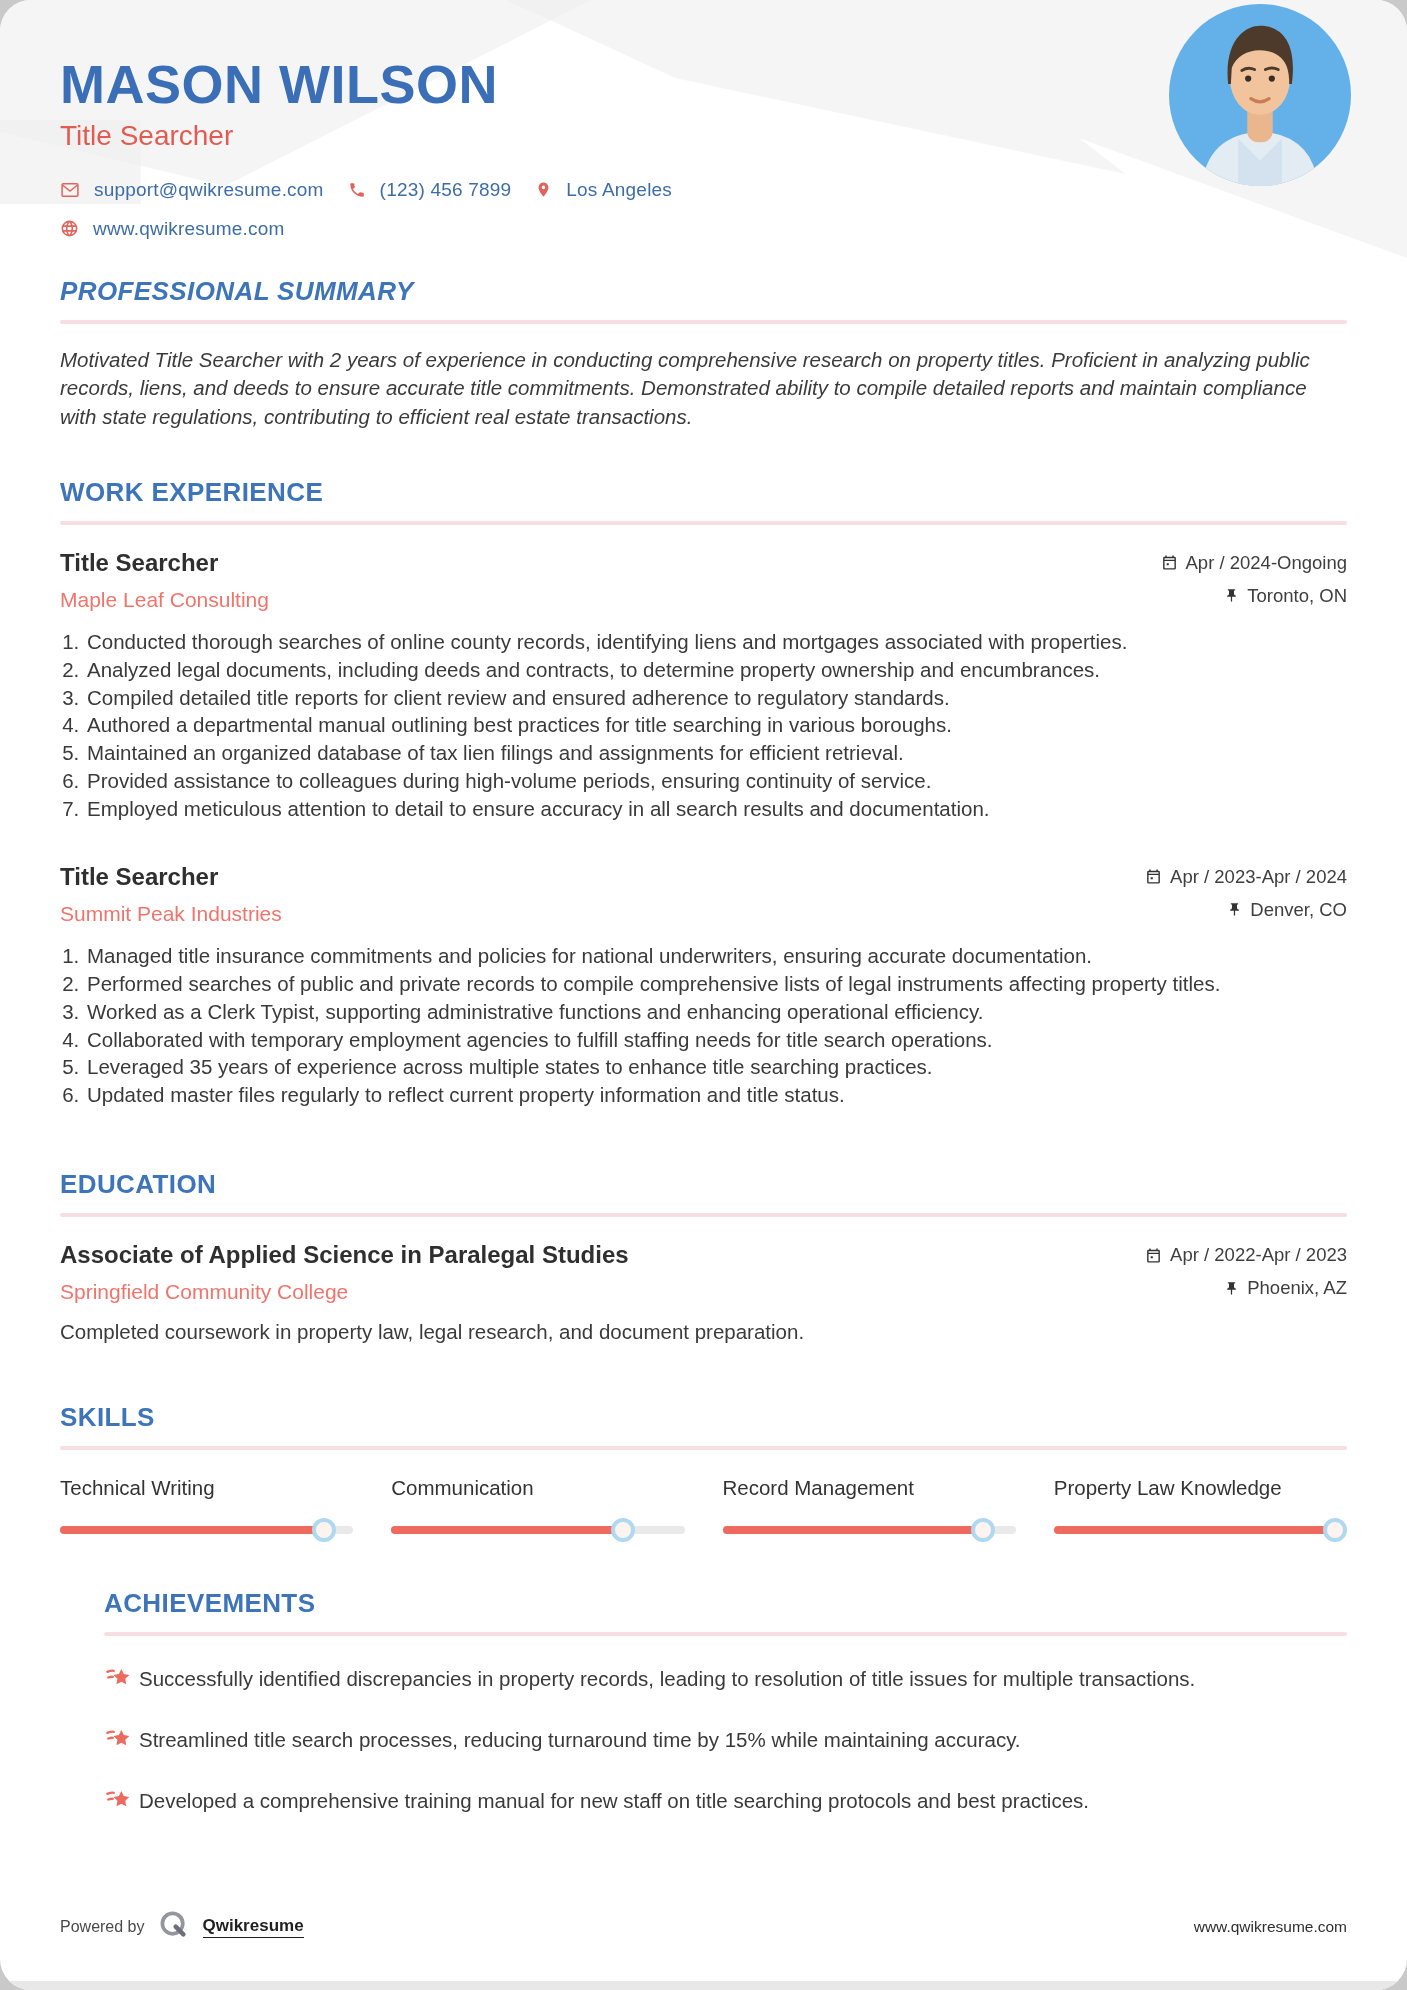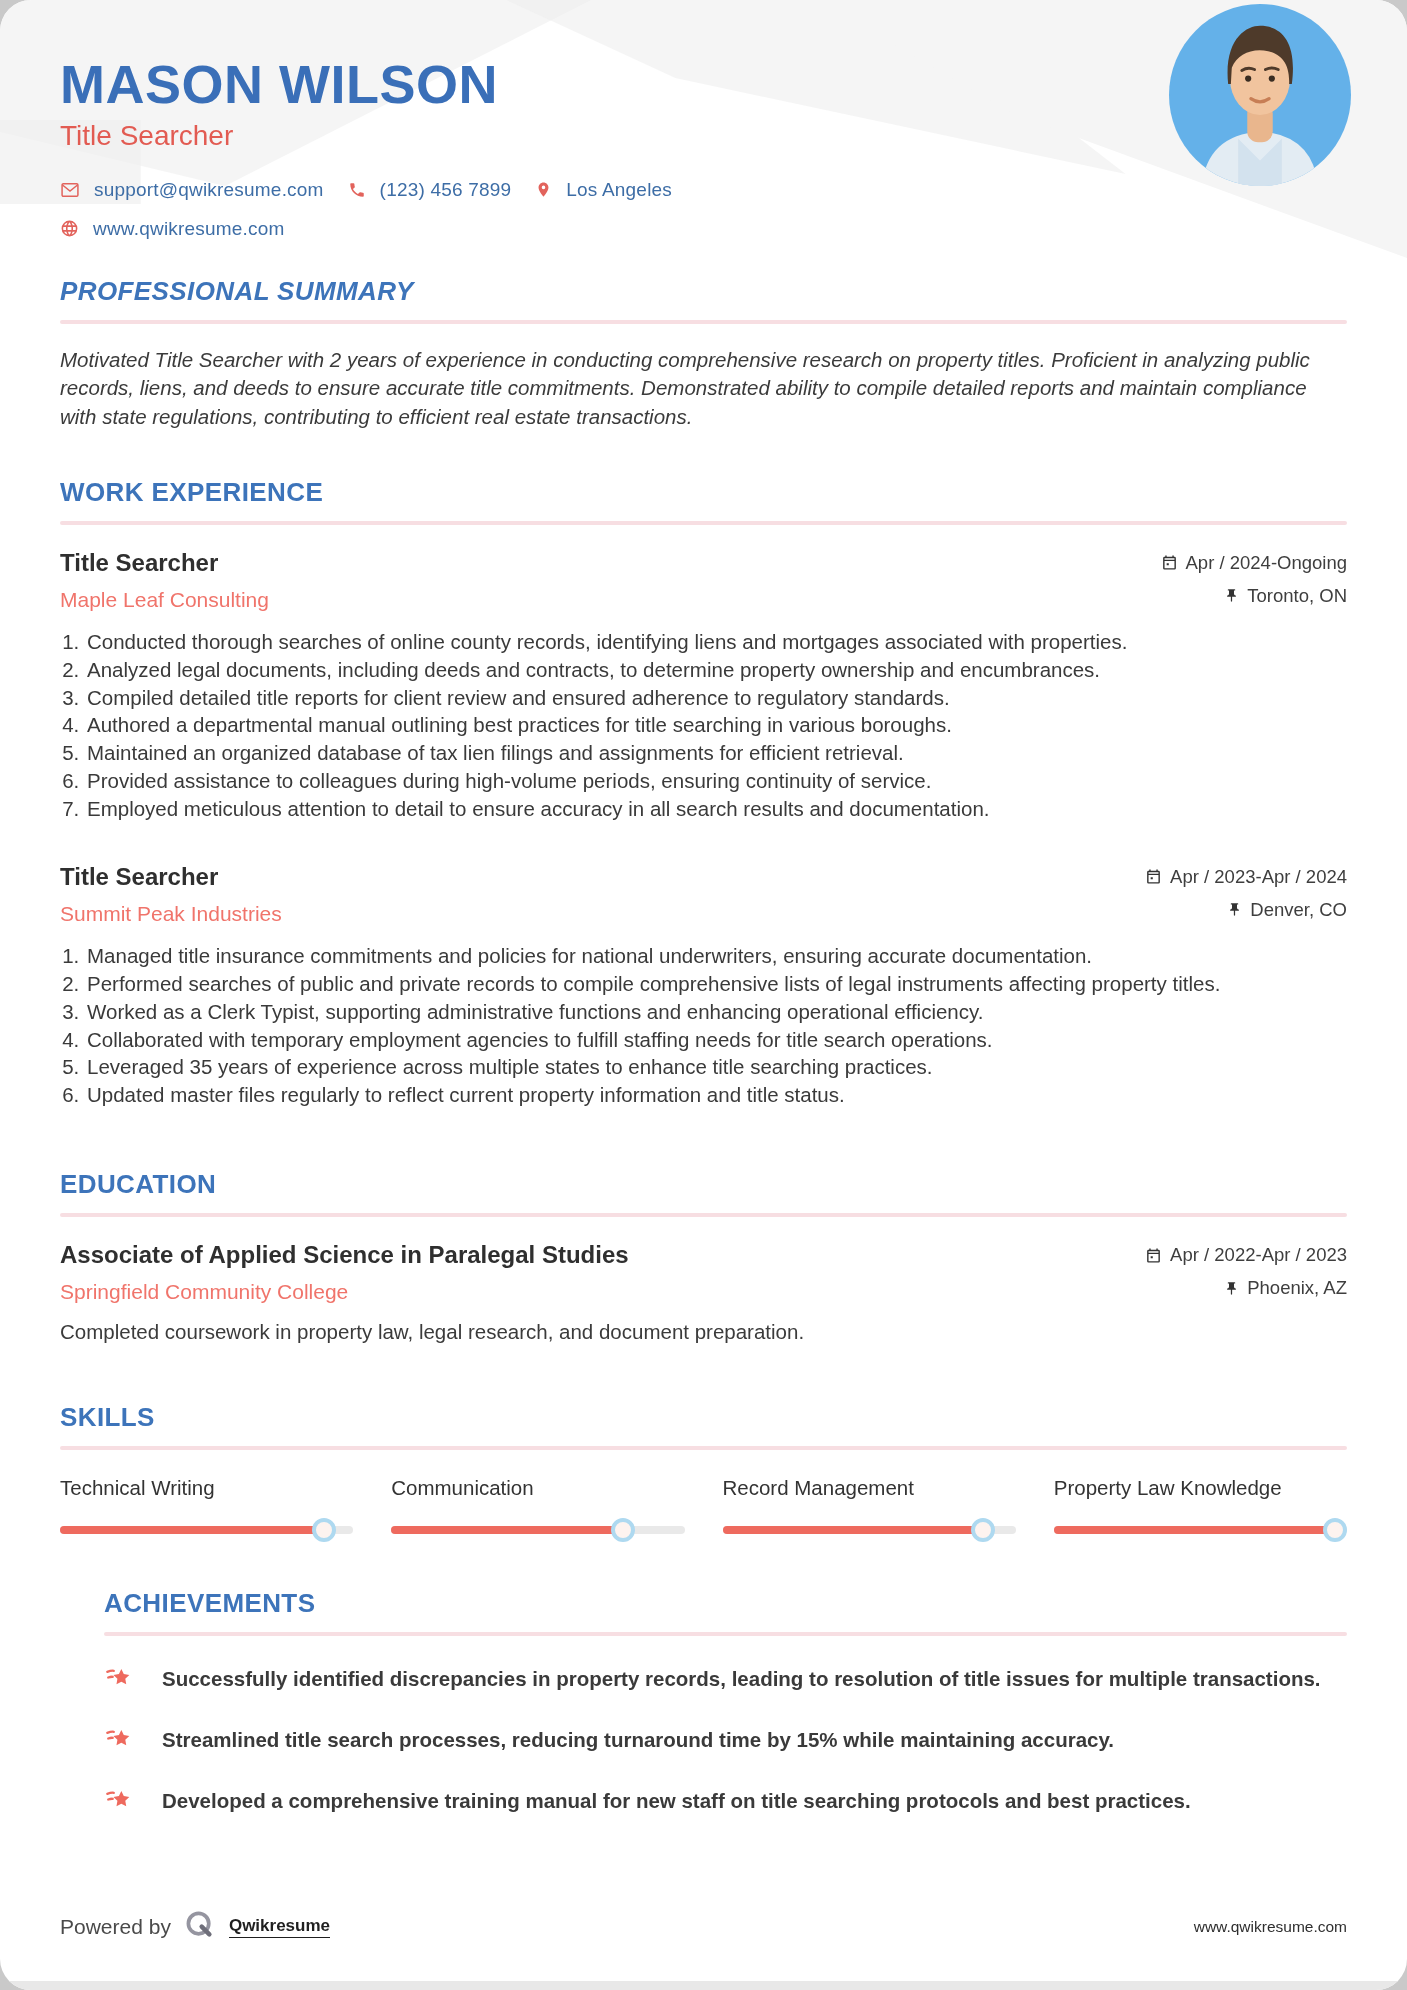--- a/index.html
+++ b/index.html
@@ -62,31 +62,31 @@
   .slider { margin-top:26px; position:relative; height:8px; border-radius:4px; background:#e9e9e9; }
   .slider-fill { position:relative; height:8px; border-radius:4px; background:#ee6a5e; }
   .slider-thumb {
     position:absolute; right:-12px; top:50%; transform:translateY(-50%);
     width:24px; height:24px; border-radius:50%;
     background:#fdf3ef; border:4.5px solid #aed9f0;
   }
 
   
   .ach-list { margin-top:12px; }
-  .ach-item { display:flex; align-items:flex-start; gap:28px; margin-top:26px;font-weight:bold; }
+  .ach-item { display:flex; align-items:flex-start; gap:5px; margin-top:26px; }
   .ach-item svg { flex:0 0 auto; margin-top:1px; }
   .ach-text { font-size:20.5px; line-height:1.35; color:#3a3a3a; padding-top:3px; }
 
   
   footer {
     margin-top:auto; padding-bottom:44px;
     display:flex; justify-content:space-between; align-items:center;
   }
   .footer-left { display:flex; align-items:center; gap:12px; }
-  .powered-by { font-size:21px; color:#4a4a4a; }
+  .powered-by { font-size:16px; color:#4a4a4a; }
   .brand-link { font-size:17px; font-weight:600; color:#1f1f1f; border-bottom:1.5px solid #1f1f1f; padding-bottom:1px; }
   .footer-site { font-size:15.5px; color:#2e2e2e; }
   .bottom-bar { position:absolute; left:0; bottom:0; width:1407px; height:9px; background:#e8e8e8; }
 </style>
 </head>
 <body>
 
 <div class="page">
 
   <div class="hero-bg">

